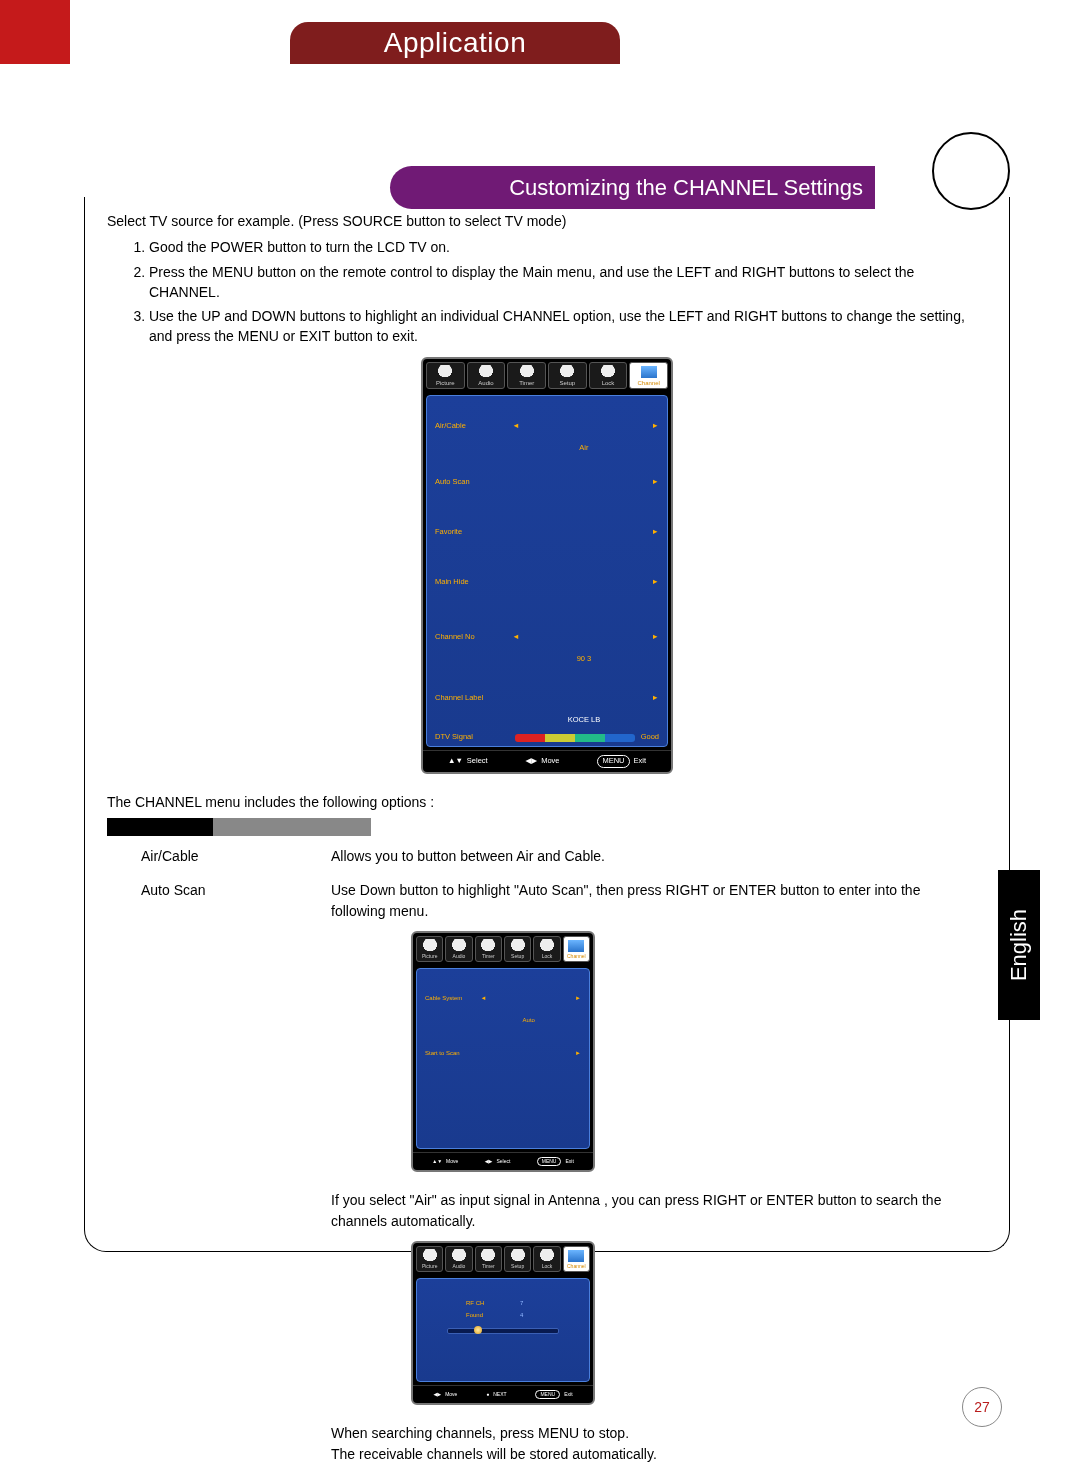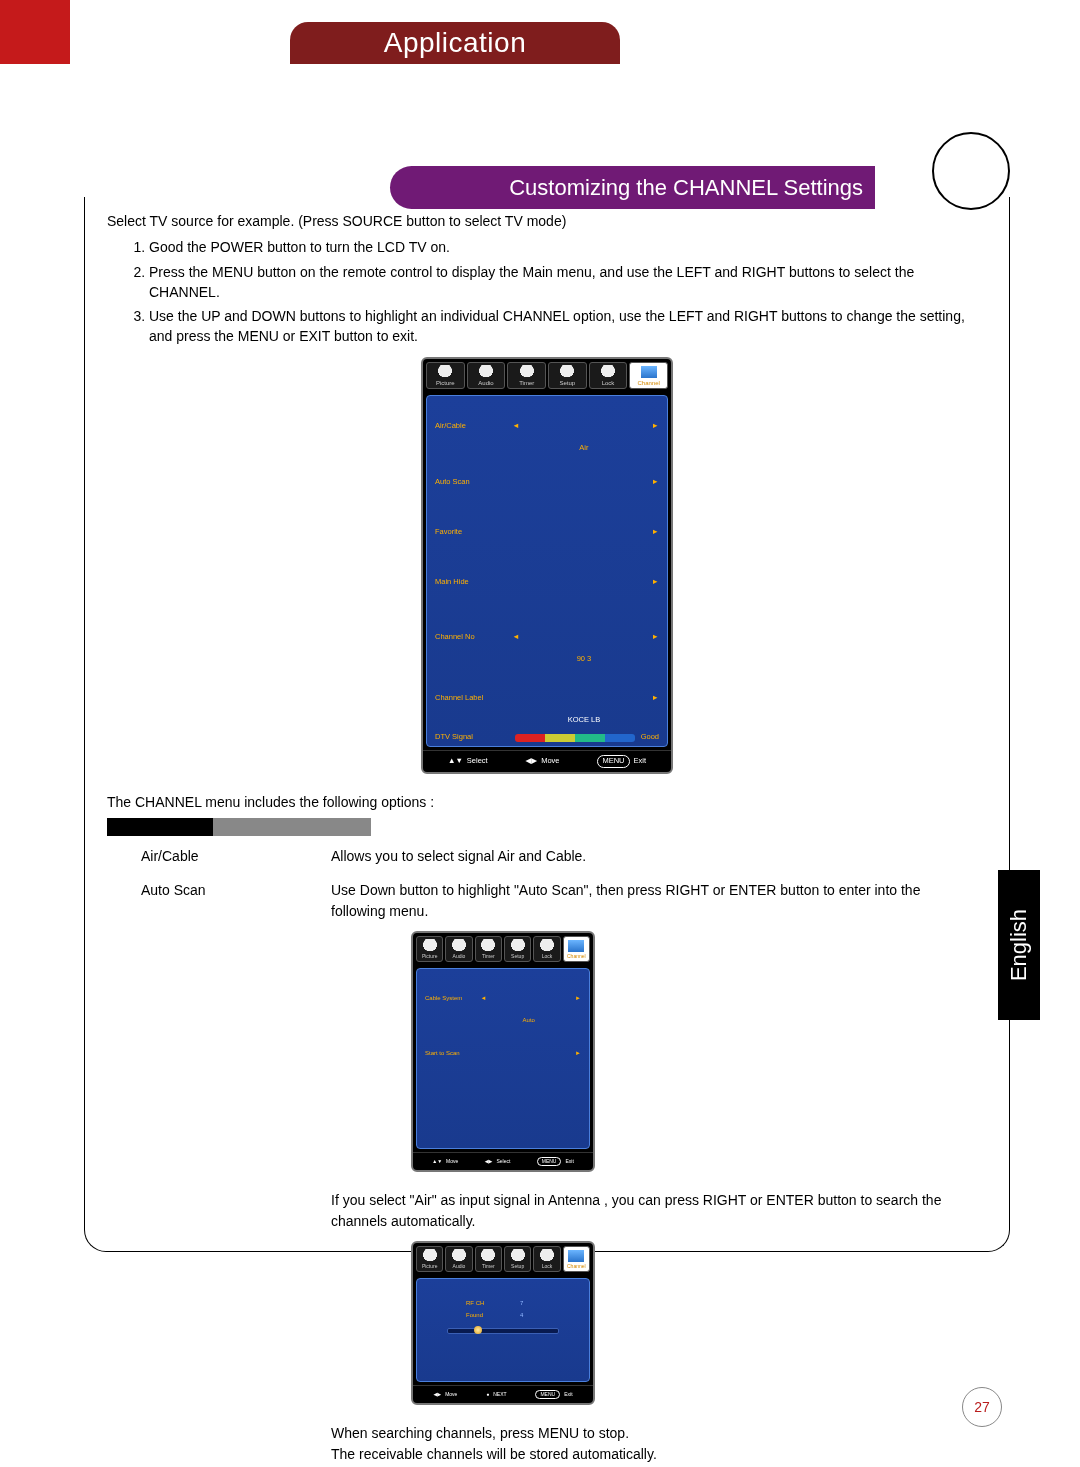--- a/index.html
+++ b/index.html
@@ -176,21 +176,21 @@
               <span>Exit</span>
             </div>
         </div>
       </div>
 
       <div>The CHANNEL menu includes the following options :</div>
       <div class="grad-bar"></div>
 
       <div class="opt-row">
         <div class="olabel">Air/Cable</div>
-        <div class="odesc">Allows you to select signal Air and Cable.</div>
+        <div class="odesc">Allows you to button between Air and Cable.</div>
       </div>
 
       <div class="opt-row">
         <div class="olabel">Auto Scan</div>
         <div class="odesc">
           <div>Use Down button to highlight "Auto Scan", then press RIGHT or ENTER button to enter into the following menu.</div>
 
           <div class="menu-fig fig-small" style="margin-left:80px;">
             <div class="menu-tabs">
               <div class="mt">

